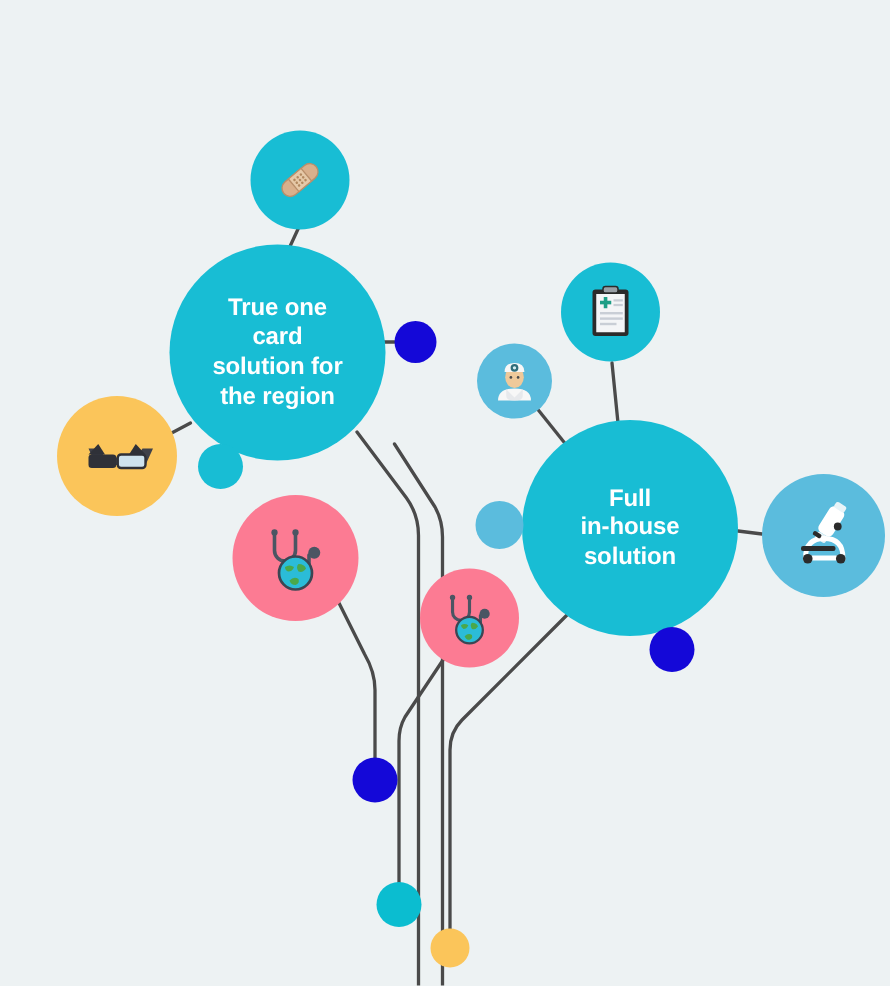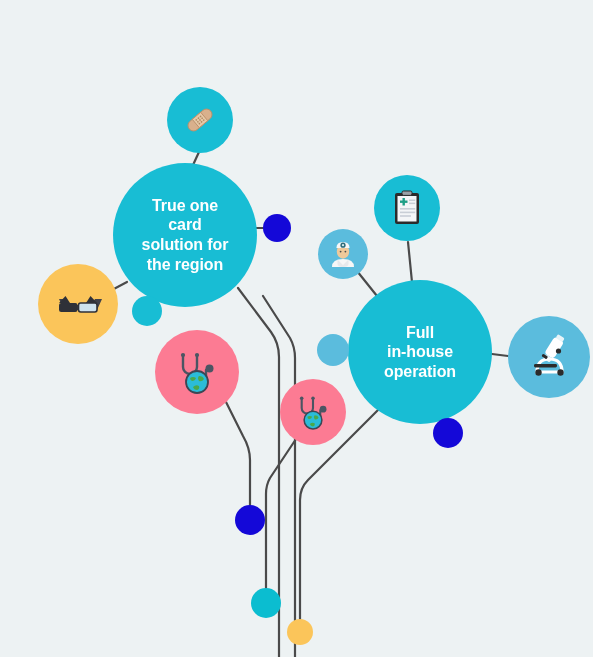--- a/index.html
+++ b/index.html
@@ -93,21 +93,21 @@
   <div class="node" style="left:113px; top:131px; width:144px; height:144px; background:#18bdd4;">
     <div class="bubble-text" style="font-size:16px;">True one
 card
 solution for
 the region</div>
   </div>
 
   <div class="node" style="left:348px; top:248px; width:144px; height:144px; background:#18bdd4;">
     <div class="bubble-text" style="font-size:16px;">Full
 in-house
-operation</div>
+solution</div>
   </div>
 
   <div class="node icon-node" style="left:167px; top:55px; width:66px; height:66px; background:#18bdd4;">
     <svg width="36" height="36" viewBox="0 0 36 36">
       <g transform="rotate(-40 18 18)">
         <rect x="4" y="12.5" width="28" height="11" rx="5.5" fill="#d9b08c" stroke="#b98f6b" stroke-width="0.9"></rect>
         <rect x="12.5" y="12.5" width="11" height="11" fill="#e6c9a8" stroke="#b98f6b" stroke-width="0.9"></rect>
         <g fill="#b28960">
           <circle cx="15.2" cy="15.6" r="0.85"></circle>
             <circle cx="18" cy="15.6" r="0.85"></circle>

